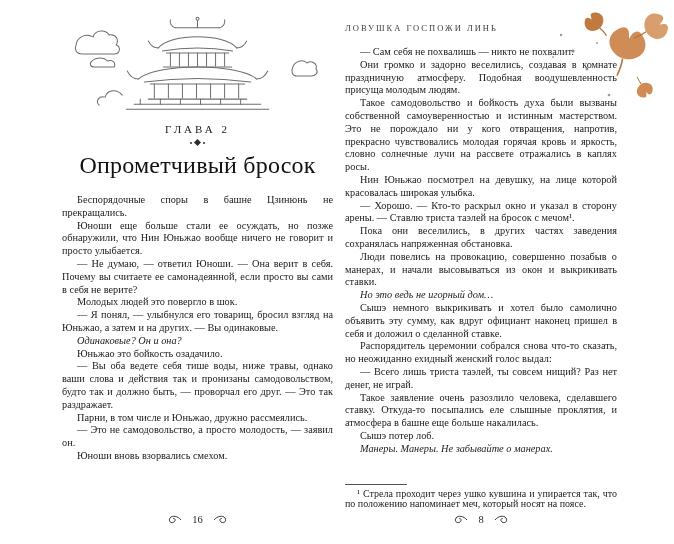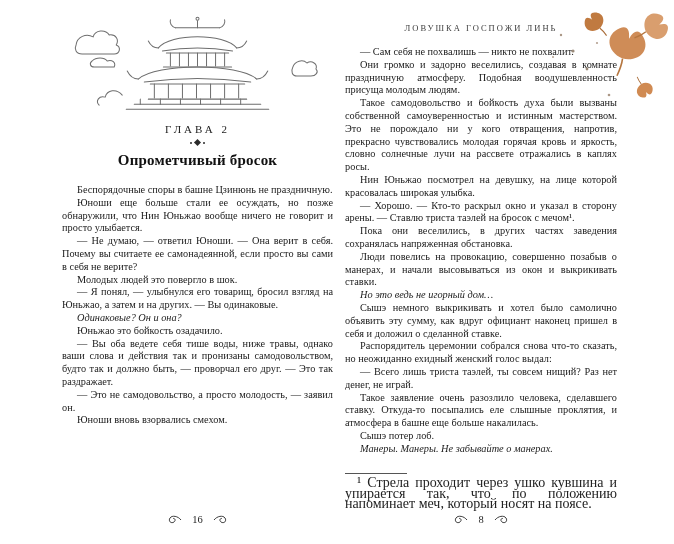--- a/index.html
+++ b/index.html
@@ -21,40 +21,40 @@
 
   .chapter-label {
     text-align: center; font-size: 11px; font-weight: normal;
     letter-spacing: 3px; margin-top: 7px; color: #1d1d1d;
   }
   .ornament { display: flex; align-items: center; justify-content: center; gap: 3px; margin: 5px 0 1px; }
   .orn-dot { width: 2px; height: 2px; background: #2b2b2b; border-radius: 50%; }
   .orn-diamond { width: 5px; height: 5px; background: #2b2b2b; transform: rotate(45deg); }
 
   .chapter-title {
-    text-align: center; font-size: 15px; font-weight: bold;
+    text-align: center; font-size: 24px; font-weight: normal;
     margin: 6px 0 0; letter-spacing: 0.2px; color: #111;
   }
 
   .running-header {
-    flex: 0 0 auto; text-align: center; font-size: 8.5px;
+    flex: 0 0 auto; font-size: 8.5px;
     letter-spacing: 2px; color: #3d3d3d; margin: 9px 0 13px;
   }
 
   .body-text {
     flex: 1 1 auto; overflow: hidden;
     font-size: 10.3px; line-height: 12.8px; text-align: justify;
   }
   .page.left .body-text { margin-top: 15px; }
   .body-text p { margin: 0; text-indent: 15px; }
   .body-text p.italic { font-style: italic; }
 
   .footnote-block { flex: 0 0 auto; padding-top: 3px; }
   .footnote-rule { width: 62px; height: 1px; background: #555; margin: 2px 0 4px; }
-  .footnote { font-size: 14px; line-height: 10.6px; text-align: justify; text-indent: 12px; color: #222; }
+  .footnote { font-size: 10px; line-height: 10.6px; text-align: justify; text-indent: 12px; color: #222; }
 
   .page-footer {
     flex: 0 0 auto; height: 18px; margin-top: auto;
     display: flex; align-items: center; justify-content: center; gap: 10px;
     font-size: 10.5px; color: #1d1d1d;
   }
   .fleuron { display: inline-flex; }
   .fleuron svg { display: block; }
   .fleuron.flip { transform: scaleX(-1); }
 
@@ -114,28 +114,29 @@
 
     <div class="ornament">
       <span class="orn-dot"></span>
         <span class="orn-diamond"></span>
         <span class="orn-dot"></span>
     </div>
 
     <h1 class="chapter-title">Опрометчивый бросок</h1>
 
     <div class="body-text">
-        <p class="para">Беспорядочные споры в башне Цзинюнь не праздничную.</p>
+        <p class="para">Беспорядочные споры в башне Цзинюнь не прекращались.</p>
         <p class="para">Юноши еще больше стали ее осуждать, но позже обнаружили, что Нин Юньжао вообще ничего не говорит и просто улыбается.</p>
         <p class="para">— Не думаю, — ответил Юноши. — Она верит в себя. Почему вы считаете ее самонадеянной, если просто вы сами в себя не верите?</p>
         <p class="para">Молодых людей это повергло в шок.</p>
         <p class="para">— Я понял, — улыбнулся его товарищ, бросил взгляд на Юньжао, а затем и на других. — Вы одинаковые.</p>
         <p class="para italic">Одинаковые? Он и она?</p>
         <p class="para">Юньжао это бойкость озадачило.</p>
         <p class="para">— Вы оба ведете себя тише воды, ниже травы, однако ваши слова и действия так и пронизаны самодовольством, будто так и должно быть, — проворчал его друг. — Это так раздражает.</p>
+        <p class="para">Парни, в том числе и Юньжао, дружно рассмеялись.</p>
         <p class="para">— Это не самодовольство, а просто молодость, — заявил он.</p>
         <p class="para">Юноши вновь взорвались смехом.</p>
       </div>
 
     <div class="page-footer">
       <span class="fleuron">
         <svg width="14" height="9" viewBox="0 0 14 9">
             <path d="M13 5 C10 1 4 0 2 3 C0 6 3 9 6 7 C8 5.5 7 3 5 3.5" fill="none" stroke="#3a3a3a" stroke-width="1"></path>
           </svg>
       </span>

